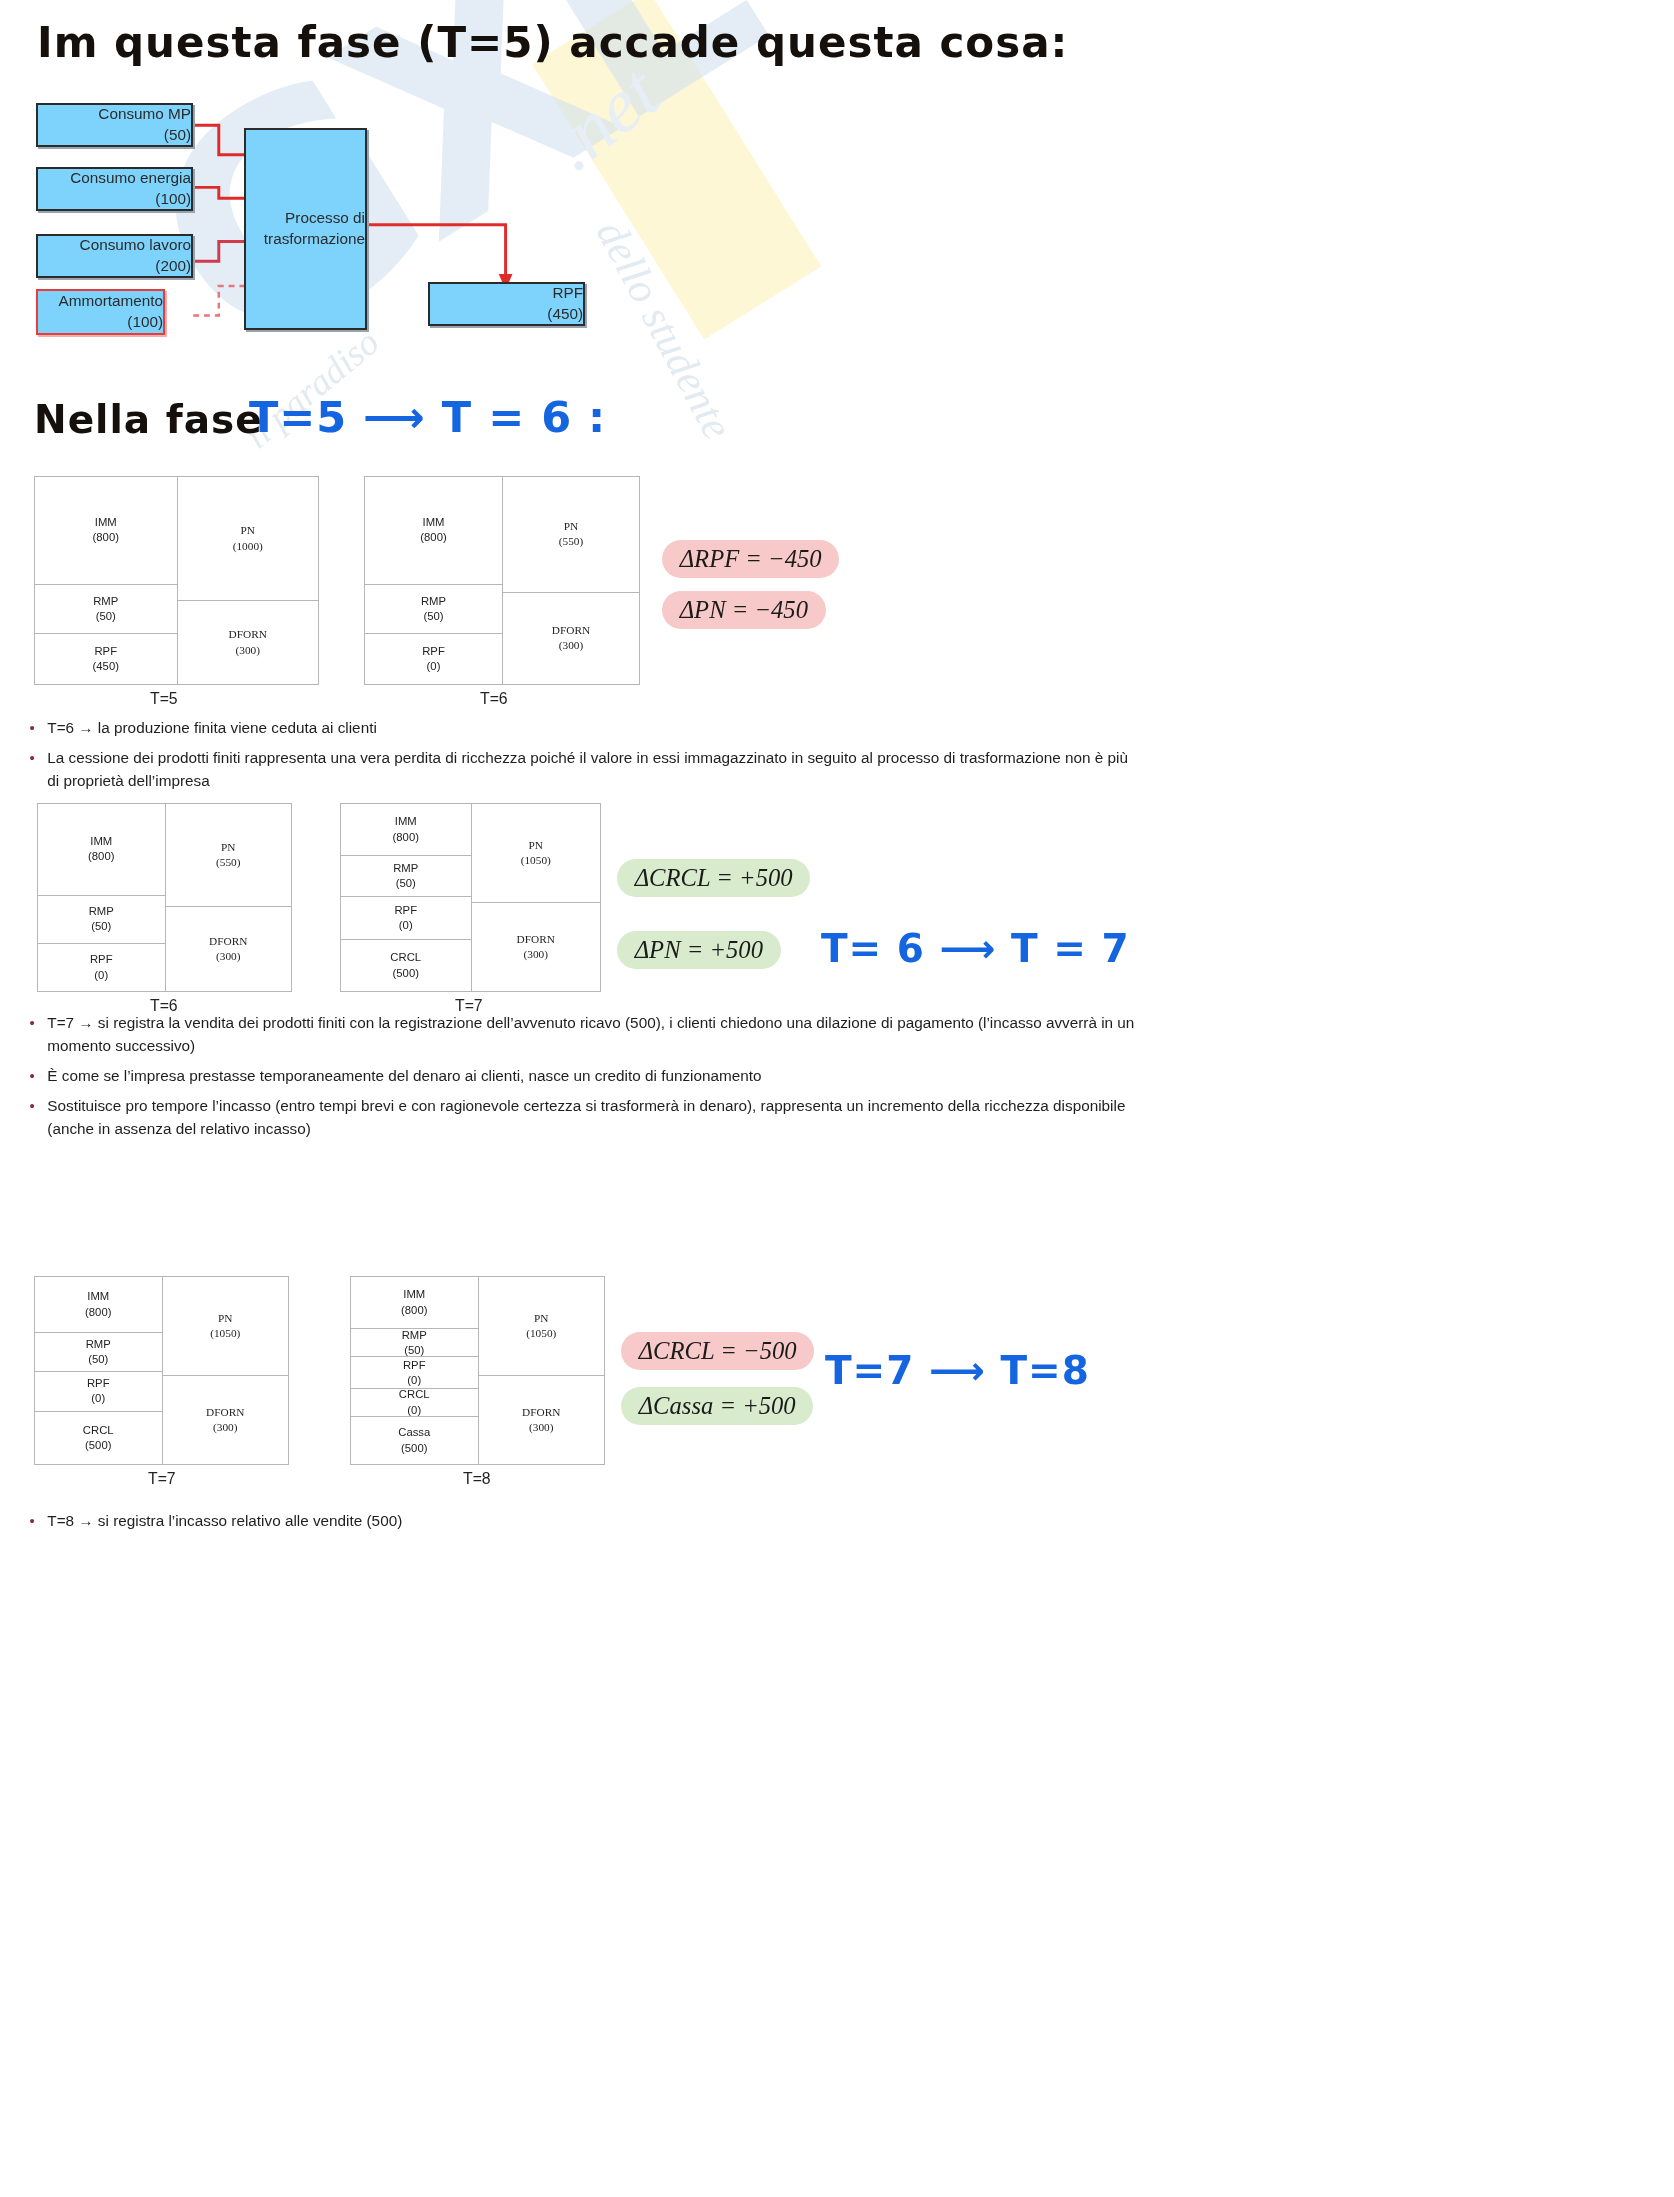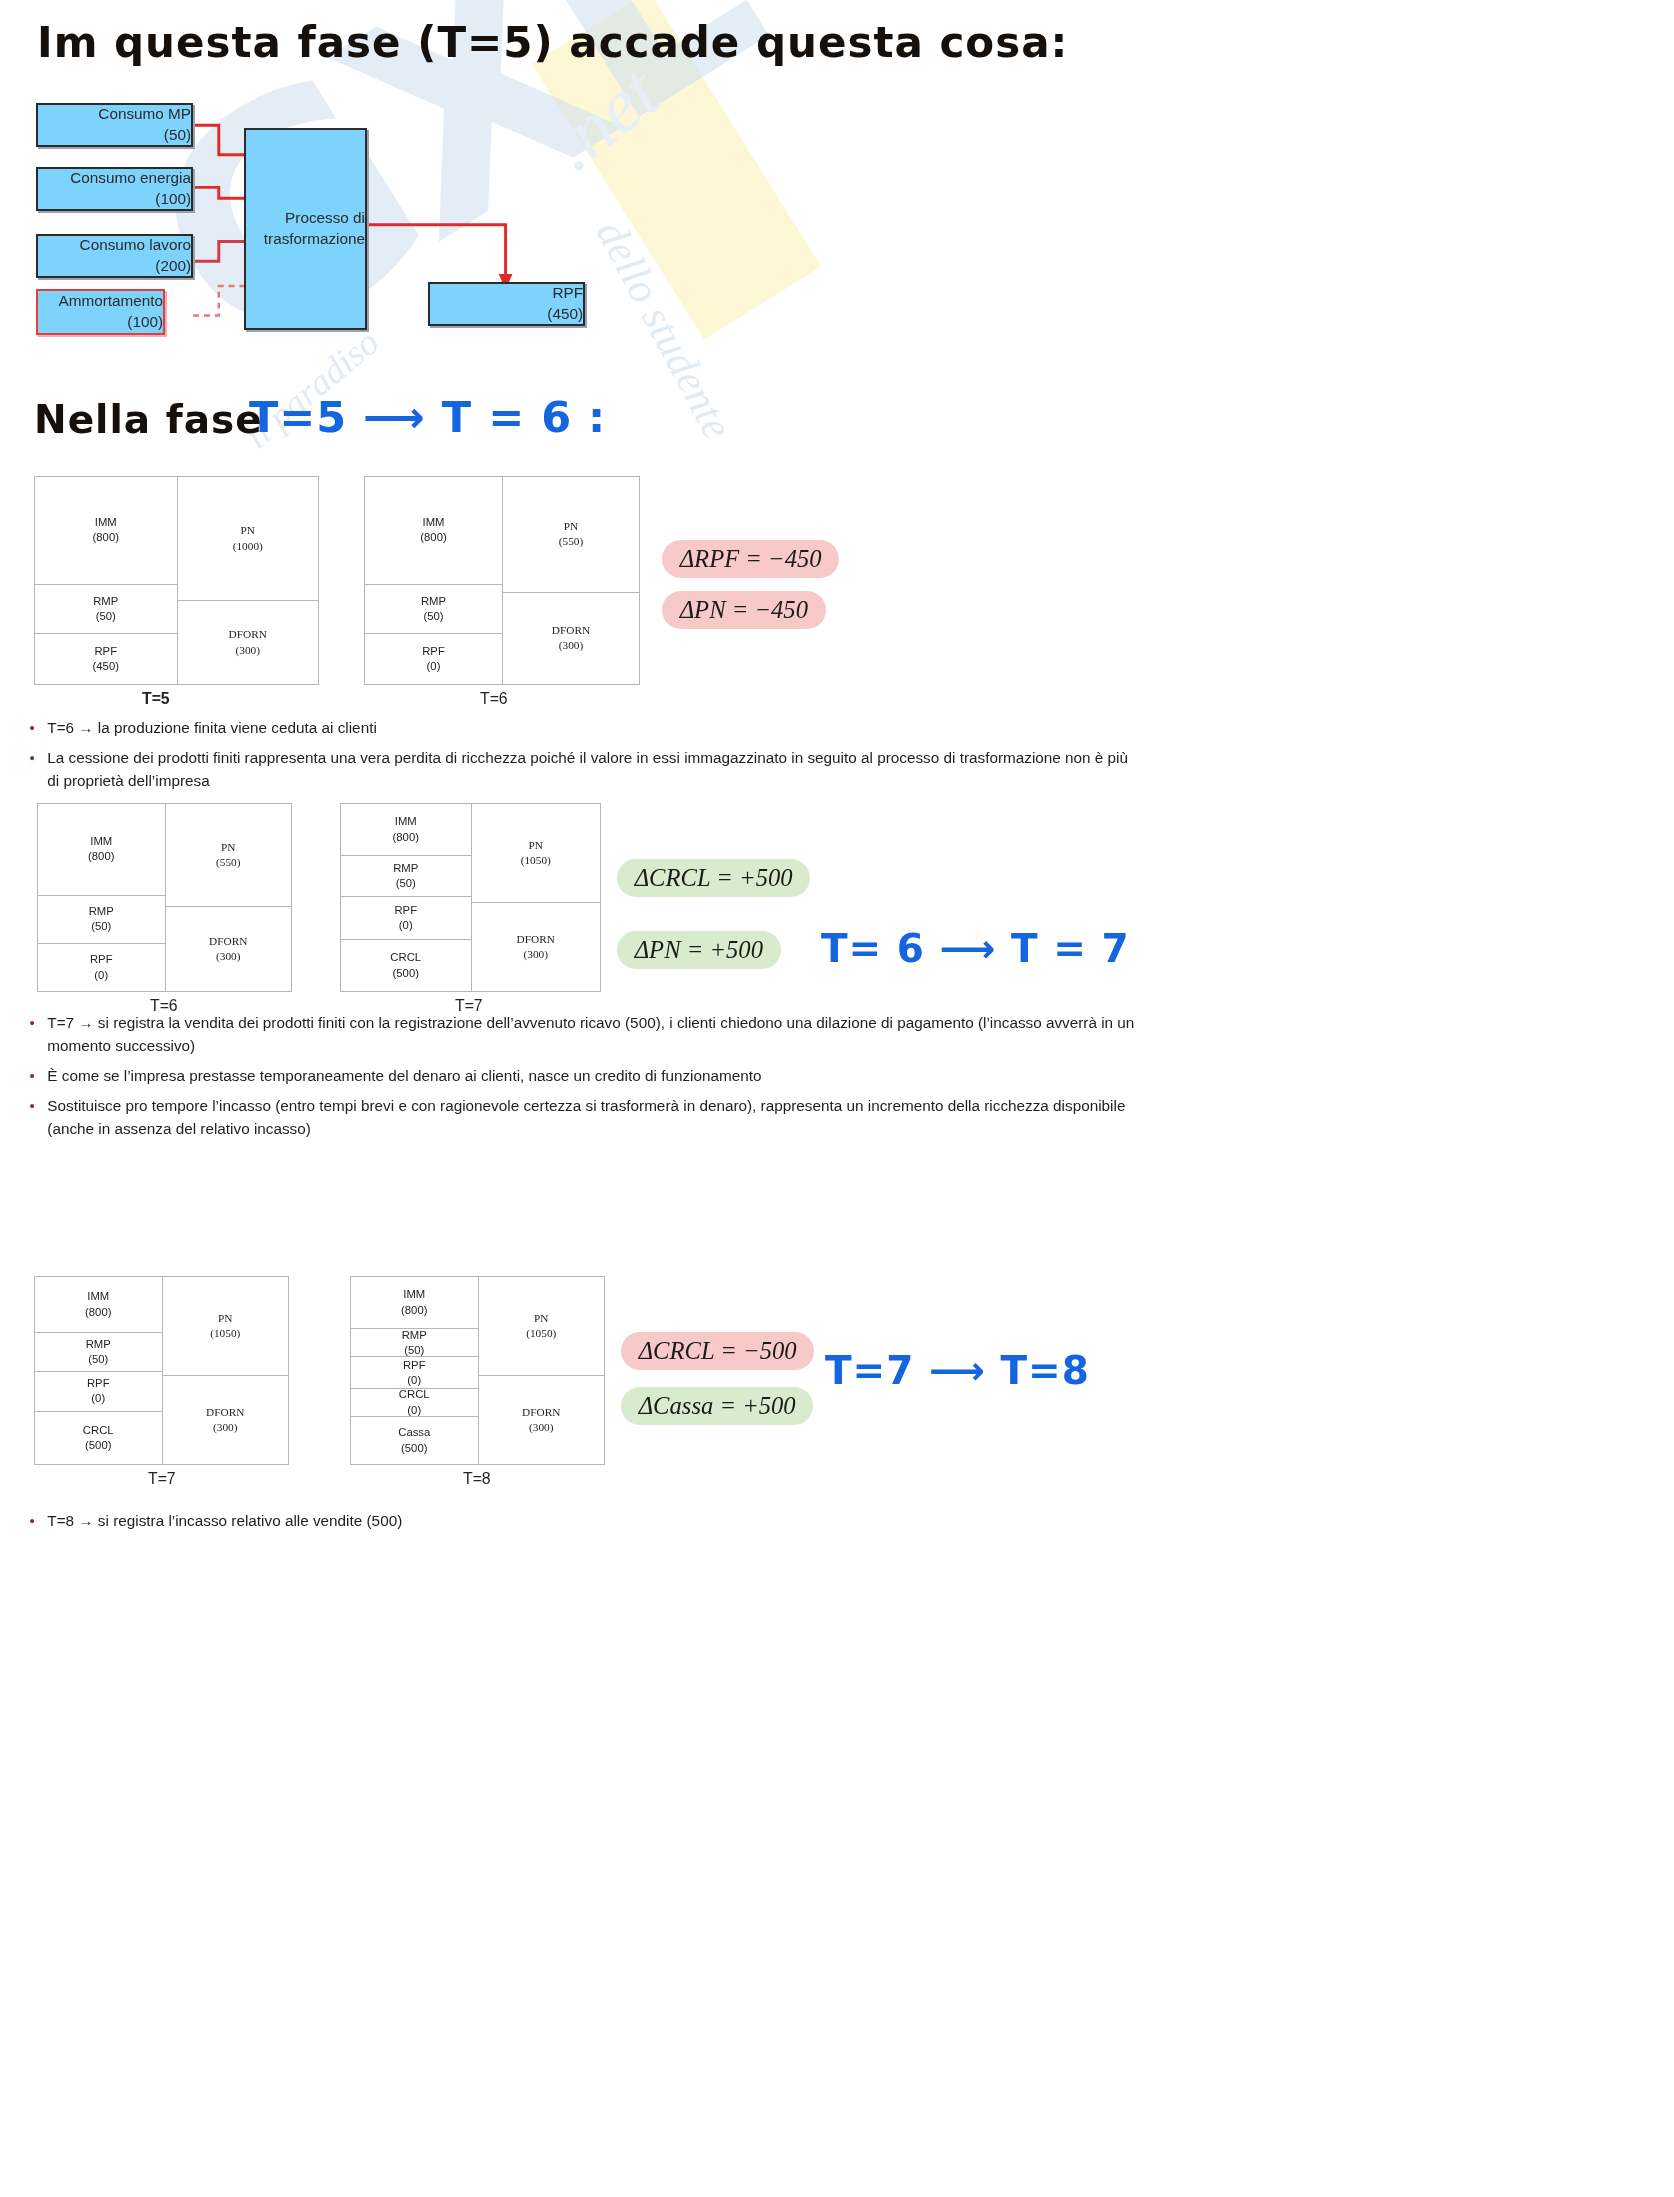--- a/index.html
+++ b/index.html
@@ -285,21 +285,21 @@
           <div class="bs-cell" style="height:60%">
               <span>PN</span>
               <span>(1000)</span>
             </div>
           <div class="bs-cell" style="height:40%">
               <span>DFORN</span>
               <span>(300)</span>
             </div>
         </div>
       </div>
-      <div class="bs-caption" style="left:142px; top:690px;font-weight:bold;">T=5</div>
+      <div class="bs-caption" style="left:150px; top:690px;">T=5</div>
 
       <div class="bs" style="left:364px; top:476px; width:276px; height:209px;">
         <div class="bs-col left">
           <div class="bs-cell" style="height:52%">
               <span>IMM</span>
               <span>(800)</span>
             </div>
           <div class="bs-cell" style="height:24%">
               <span>RMP</span>
               <span>(50)</span>

